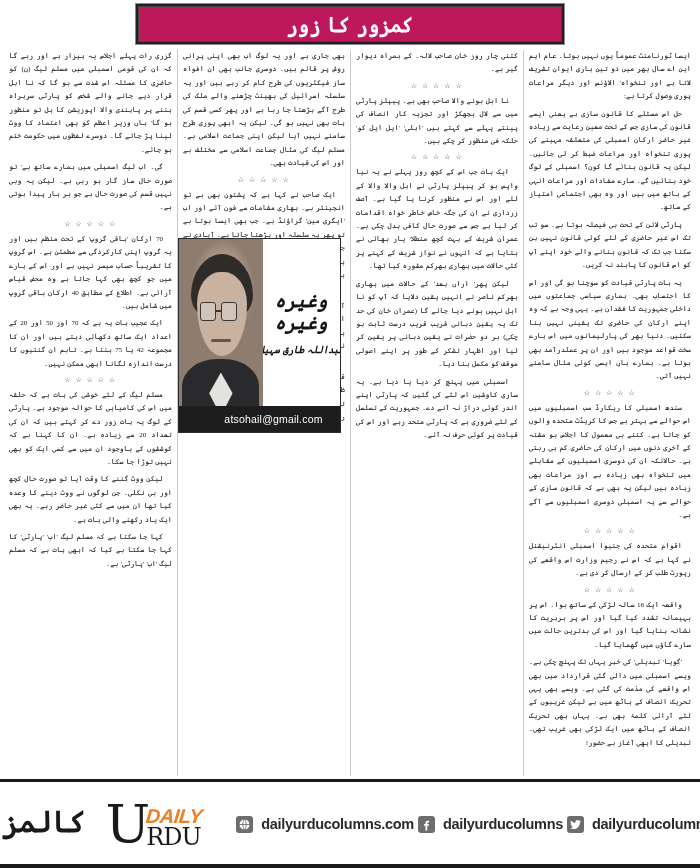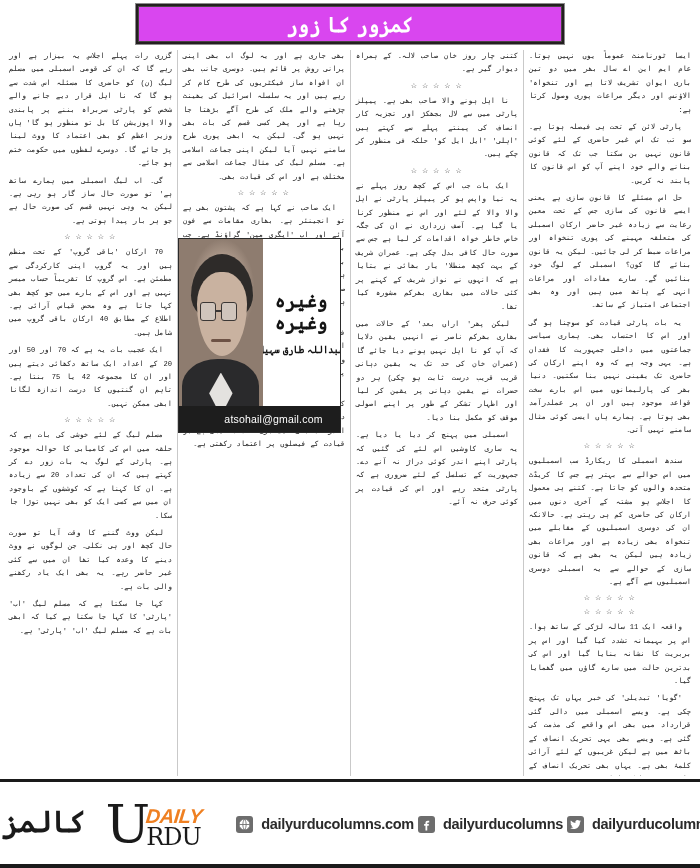--- a/index.html
+++ b/index.html
@@ -21,21 +21,21 @@
   .banner-wrap {
     position: absolute;
     top: 3px; left: 135px;
     width: 430px; height: 42px;
     background: #231f20;
     border: 1px solid #8b8b8b;
     padding: 2px;
   }
   .banner-inner {
     width: 100%; height: 100%;
-    background: #d946ef;
+    background: #be185d;
     border: 1px solid #4a4445;
     display: flex;
     align-items: center;
     justify-content: center;
   }
   .banner-title {
     color: #ffffff;
     font-family: "DejaVu Serif", serif;
     font-size: 21px;
     font-weight: bold;
@@ -59,21 +59,21 @@
     position: relative;
     width: 25%;
     height: 100%;
     padding: 0 5px;
     overflow: hidden;
     border-left: 1px solid #c9c9c9;
   }
   .col:last-child { border-left: none; }
 
   .para {
-    font-family: Liberation Mono, monospace;
+    font-family: Liberation Serif, serif;
     font-size: 7.1px;
     line-height: 13.4px;
     color: #1a1a1a;
     text-align: justify;
     text-justify: inter-word;
     margin: 0 0 4px 0;
     word-spacing: 0.5px;
     direction: rtl;
   }
   .para.indent { text-indent: 9px; }
@@ -100,20 +100,21 @@
     display: flex;
     flex-direction: column;
   }
   .author-top {
     position: relative;
     flex: 1 1 auto;
     display: flex;
     flex-direction: row;
     overflow: hidden;
     background: #e9e7e4;
+    font-style: italic;
   }
   .author-photo {
     position: relative;
     width: 52%;
     height: 100%;
     overflow: hidden;
     background:
       radial-gradient(ellipse 38% 30% at 52% 30%, #d8ccc2 0%, #b9a596 52%, #8e7c6f 100%),
       linear-gradient(160deg, #8f8f8f 0%, #5e5e5e 48%, #3a3a3a 100%);
   }
@@ -322,28 +323,29 @@
 
   <div class="banner-wrap">
     <div class="banner-inner">
       <div class="banner-title">کمزور کا زور</div>
     </div>
   </div>
 
   <div class="article" id="article">
       <div class="col">
         <p class="para">ایسا ٹورنامنٹ عموماً یوں نہیں ہوتا۔ عام ایم این اے سال بھر میں دو تین باری ایوان تشریف لاتا ہے اور تنخواہ' الاؤنس اور دیگر مراعات پوری وصول کرتا ہے:</p>
+        <p class="para indent">حل اس مسئلے کا قانون سازی ہے یعنی ایسے قانون کی سازی جس کے تحت معین رعایت سے زیادہ غیر حاضر ارکان اسمبلی کی متعلقہ مہینے کی پوری تنخواہ اور مراعات ضبط کر لی جائیں۔ لیکن یہ قانون بنائے گا کون؟ اسمبلی کے لوگ خود بنائیں گے۔ سارے مفادات اور مراعات انہی کے ہاتھ میں ہیں اور وہ بھی اجتماعی امتیاز کے ساتھ۔</p>
         <p class="para indent">پارٹی لائن کے تحت ہی فیصلہ ہوتا ہے۔ سو تب تک اس غیر حاضری کے لئے کوئی قانون نہیں بن سکتا جب تک کہ قانون بنانے والے خود اپنے آپ کو اس قانون کا پابند نہ کریں۔</p>
-        <p class="para indent">حل اس مسئلے کا قانون سازی ہے یعنی ایسے قانون کی سازی جس کے تحت معین رعایت سے زیادہ غیر حاضر ارکان اسمبلی کی متعلقہ مہینے کی پوری تنخواہ اور مراعات ضبط کر لی جائیں۔ لیکن یہ قانون بنائے گا کون؟ اسمبلی کے لوگ خود بنائیں گے۔ سارے مفادات اور مراعات انہی کے ہاتھ میں ہیں اور وہ بھی اجتماعی امتیاز کے ساتھ۔</p>
         <p class="para indent">یہ بات پارٹی قیادت کو سوچنا ہو گی اور اس کا احتساب بھی۔ ہماری سیاسی جماعتوں میں داخلی جمہوریت کا فقدان ہے۔ یہی وجہ ہے کہ وہ اپنے ارکان کی حاضری تک یقینی نہیں بنا سکتیں۔ دنیا بھر کی پارلیمانوں میں اس بارے سخت قواعد موجود ہیں اور ان پر عملدرآمد بھی ہوتا ہے۔ ہمارے ہاں ایسی کوئی مثال سامنے نہیں آتی۔</p>
         <div class="divider">☆ ☆ ☆ ☆ ☆</div>
         <p class="para indent">سندھ اسمبلی کا ریکارڈ سب اسمبلیوں میں اس حوالے سے بہتر ہے جس کا کریڈٹ متحدہ والوں کو جاتا ہے۔ کتنے ہی معمول کا اجلاس ہو مشتہ کے آخری دنوں میں ارکان کی حاضری کم ہی رہتی ہے۔ حالانکہ ان کی دوسری اسمبلیوں کے مقابلے میں تنخواہ بھی زیادہ ہے اور مراعات بھی زیادہ ہیں لیکن یہ بھی ہے کہ قانون سازی کے حوالے سے یہ اسمبلی دوسری اسمبلیوں سے آگے ہے۔</p>
         <div class="divider">☆ ☆ ☆ ☆ ☆</div>
-        <div class="divider">☆ ☆ ☆ ☆ ☆</div>
-        <p class="para indent">واقعہ ایک 11 سالہ لڑکی کے ساتھ ہوا۔ اس پر بہیمانہ تشدد کیا گیا اور اس پر بربریت کا نشانہ بنایا گیا اور اس کی بدترین حالت میں سارے گاؤں میں گھمایا گیا۔</p>
+        <p class="para indent">اقوام متحدہ کی جنیوا اسمبلی انٹرنیشنل نے کہا ہے کہ اس نے رجیم وزارت اس واقعے کی رپورٹ طلب کر کے ارسال کر دی ہے۔</p>
+        <div class="divider">☆ ☆ ☆ ☆ ☆</div>
+        <p class="para indent">واقعہ ایک 16 سالہ لڑکی کے ساتھ ہوا۔ اس پر بہیمانہ تشدد کیا گیا اور اس پر بربریت کا نشانہ بنایا گیا اور اس کی بدترین حالت میں سارے گاؤں میں گھمایا گیا۔</p>
         <p class="para indent">'گویا' تبدیلی' کی خبر یہاں تک پہنچ چکی ہے۔ ویسے اسمبلی میں دالی گئی قرارداد میں بھی اس واقعے کی مذمت کی گئی ہے۔ ویسے بھی یہی تحریک انصاف کے باٹھ میں ہے لیکن غریبوں کے لئے آرائی کلمۂ بھی ہے۔ یہاں بھی تحریک انصاف کے باٹھ میں ایک لڑکی بھی غریب تھی۔ تبدیلی کا ابھی آغاز ہے حضور!</p>
       </div>
       <div class="col">
         <p class="para">کتنی چار روز خان صاحب لالہ۔ کے ہمراہ دیوار گیر ہے۔</p>
         <div class="divider">☆ ☆ ☆ ☆ ☆</div>
         <p class="para indent">نا اہل ہونے والا صاحب بھی ہے۔ پیپلز پارٹی میں سے لال بجھکڑ اور تجزیہ کار انصاف کی پینتے پہلے سے کہتے ہیں 'اہلی' 'ایل ایل کو' حلکہ فی منظور کر چکے ہیں۔</p>
         <div class="divider">☆ ☆ ☆ ☆ ☆</div>
         <p class="para indent">ایک بات جب اس کے کچھ روز پہلے نے یہ نیا واپس ہو کر پیپلز پارٹی نے اہل والا والا کے لئے اور اس نے منظور کرنا یا گیا ہے۔ آصف زرداری نے ان کی جگہ خاص خاطر خواہ اقدامات کر لیا ہے جس سے صورت حال کافی بدل چکی ہے۔ عمران شریف کے بہت کچھ منطلا' یار بھائی نے بتایا ہے کہ انہوں نے نواز شریف کے کہنے پر کئی حالات میں بھاری بھرکم مشورہ کیا تھا۔</p>
         <p class="para indent">لیکن پھر' اراں بعد' کے حالات میں بھاری بھرکم ناصر نے انہیں یقین دلایا کہ آپ کو نا اہل نہیں ہونے دیا جائے گا (عمران خان کی حد تک یہ یقین دہانی قریب قریب درست ثابت ہو چکی) ہر دو حضرات نے یقین دہانی پر یقین کر لیا اور اظہار تشکر کے طور پر اپنے اصولی موقف کو مکمل بنا دیا۔</p>
         <p class="para indent">اسمبلی میں پہنچ کر دیا یا دیا ہے۔ یہ ساری کاوشیں اس لئے کی گئیں کہ پارٹی اپنے اندر کوئی دراڑ نہ آنے دے۔ جمہوریت کے تسلسل کے لئے ضروری ہے کہ پارٹی متحد رہے اور اس کی قیادت پر کوئی حرف نہ آئے۔</p>

